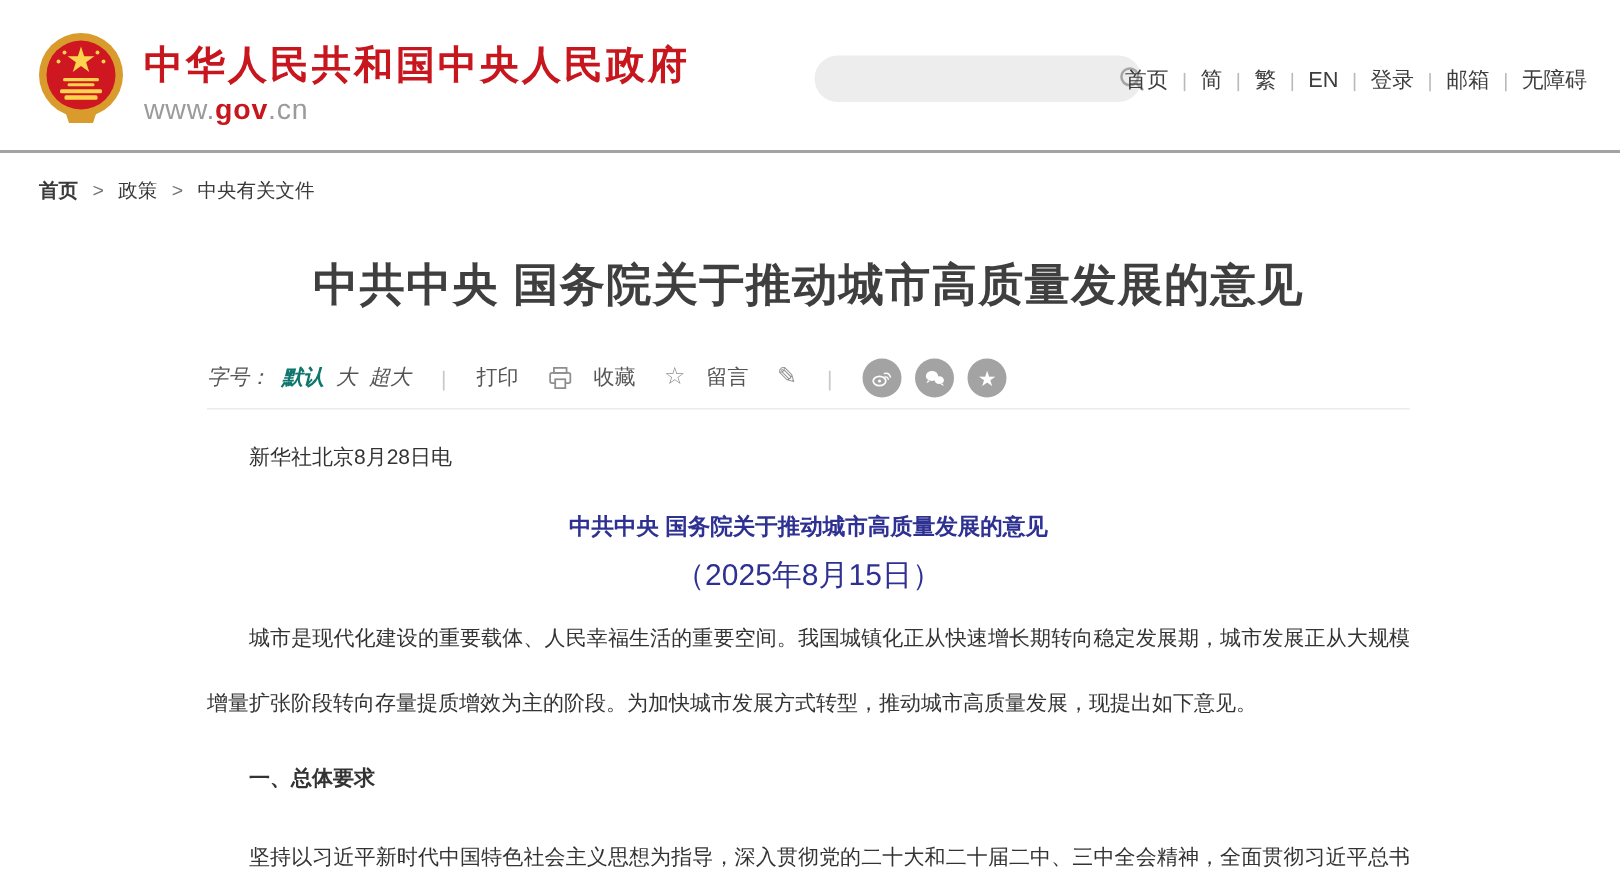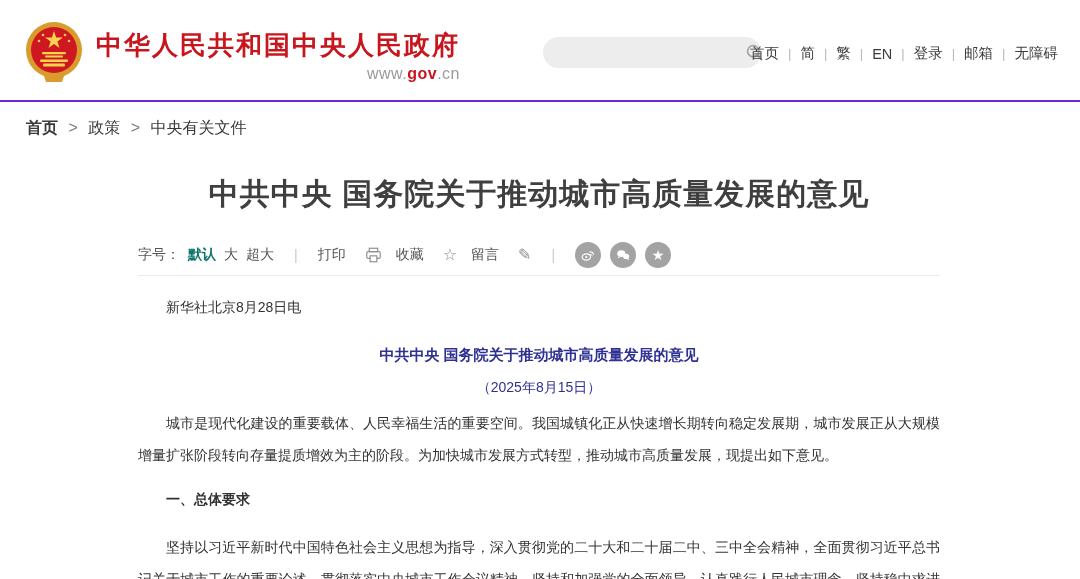--- a/index.html
+++ b/index.html
@@ -1,70 +1,70 @@
 <!DOCTYPE html>
 <html><head>
 <meta charset="utf-8">
 <style>
   * { margin:0; padding:0; box-sizing:border-box; }
   html,body { width:1080px; height:579px; overflow:hidden; background:#fff;
     font-family:"Liberation Sans","DejaVu Sans",sans-serif; }
 
   
   .site-header { position:relative; height:102px; background:#fff;
-    border-bottom:2px solid #6d28d9; }
+    border-bottom:2px solid #a3a3a3; }
   .logo-block { position:absolute; left:24px; top:21px; display:flex; align-items:center; cursor:pointer; }
   .emblem { width:60px; height:64px; }
   .site-text { margin-left:12px; padding-top:6px; }
   .site-title { color:#c7161d; font-size:26px; font-weight:bold; letter-spacing:2px; line-height:30px; }
-  .site-url { margin-top:5px; font-size:16px; color:#9b9b9b; letter-spacing:0.5px;text-align:right; }
+  .site-url { margin-top:5px; font-size:19px; color:#9b9b9b; letter-spacing:0.5px; }
   .site-url .gov { color:#c7161d; font-weight:bold; }
   .search-box { position:absolute; left:543px; top:37px; width:218px; height:31px;
     background:#ededed; border-radius:16px; display:flex; align-items:center; }
   .search-input { flex:1; height:100%; background:transparent; border:none; outline:none;
     padding:0 6px 0 16px; font-size:14px; color:#333; }
   .search-btn { width:34px; height:100%; display:flex; align-items:center; justify-content:center;
     cursor:pointer; background:transparent; border:none; }
   .top-nav { position:absolute; right:22px; top:44px; display:flex; align-items:center; font-size:14.5px; color:#3d3d3d; }
   .top-nav .nav-item { cursor:pointer; white-space:nowrap; }
   .top-nav .sep { color:#b9b9b9; margin:0 9px; font-size:13px; }
 
   
-  .breadcrumb { padding:16px 0 0 26px; font-size:16px; color:#3a3a3a; }
+  .breadcrumb { padding:16px 0 0 26px; font-size:13px; color:#3a3a3a; }
   .breadcrumb .crumb { cursor:pointer; }
   .breadcrumb .crumb.first { font-weight:bold; }
   .breadcrumb .bsep { color:#777; margin:0 6px; }
 
   
   .content { width:802px; margin-left:138px; }
   .article-title { margin-top:34px; text-align:center; font-size:30px; line-height:42px;
     font-weight:bold; color:#3f3f3f; letter-spacing:1px; }
 
   .meta-row { margin-top:26px; display:flex; align-items:center; justify-content:space-between;
     height:28px; font-size:14px; color:#8c8c8c; }
   .meta-left { display:flex; align-items:center; gap:8px; white-space:nowrap; }
   .meta-right { display:flex; align-items:center; gap:14px; white-space:nowrap; color:#555; }
-  .fontsize-group { display:flex; align-items:center; gap:8px; }
+  .fontsize-group { display:flex; align-items:center; gap:8px;font-style:italic; }
   .fs-option { cursor:pointer; color:#555; }
   .fs-option.selected { color:#0f766e; font-weight:bold; }
   .meta-sep { color:#c9c9c9; margin:0 6px; }
   .tool-btn { display:flex; align-items:center; gap:19px; cursor:pointer; color:#555;justify-content:flex-end; }
   .tool-glyph { color:#8f8f8f; font-size:16px; line-height:16px; }
   .share-group { display:flex; align-items:center; gap:9px; }
   .share-circle { width:26px; height:26px; border-radius:50%; background:#a3a3a3;
     display:flex; align-items:center; justify-content:center; cursor:pointer; }
   .share-circle .star-glyph { color:#fff; font-size:14px; line-height:14px; }
   .meta-divider { margin-top:6px; border-bottom:1px solid #ececec; }
 
   
   .doc-body { font-size:14px; color:#333; }
   .dateline { margin-top:20px; text-indent:2em; line-height:22px; }
   .doc-title { margin-top:26px; text-align:center; font-size:15px; font-weight:bold; color:#2e3192; line-height:21px; }
-  .doc-date { margin-top:12px; text-align:center; font-size:14px; color:#2e3192; line-height:20px; }
-  .para { margin-top:10px; text-indent:2em; line-height:32px; text-align:justify; }
+  .doc-date { margin-top:12px; text-align:center; font-size:20px; color:#2e3192; line-height:20px; }
+  .para { margin-top:10px; text-indent:2em; line-height:43px; text-align:justify; }
   .section-heading { margin-top:12px; text-indent:2em; line-height:32px; font-weight:bold; }
   .para.second { margin-top:16px; }
 </style>
 </head>
 <body>
 
 <div class="site-header">
   <div class="logo-block">
     <svg class="emblem" viewBox="0 0 60 64">
       <circle cx="30" cy="29" r="28" fill="#d89b2c"></circle>

